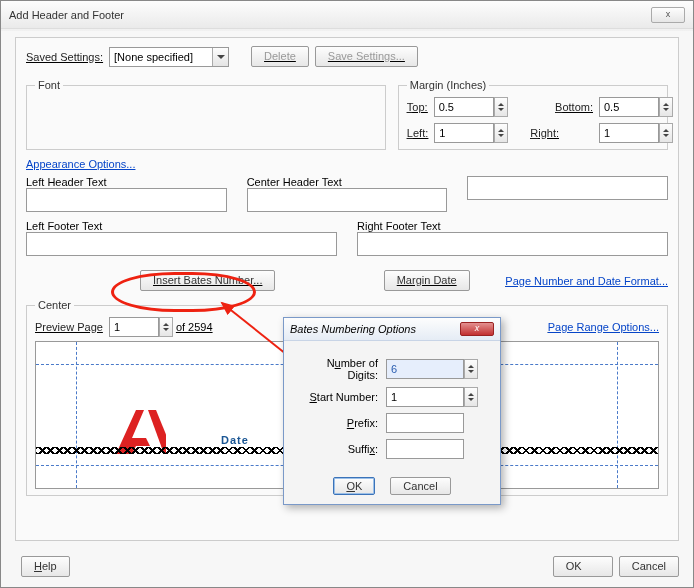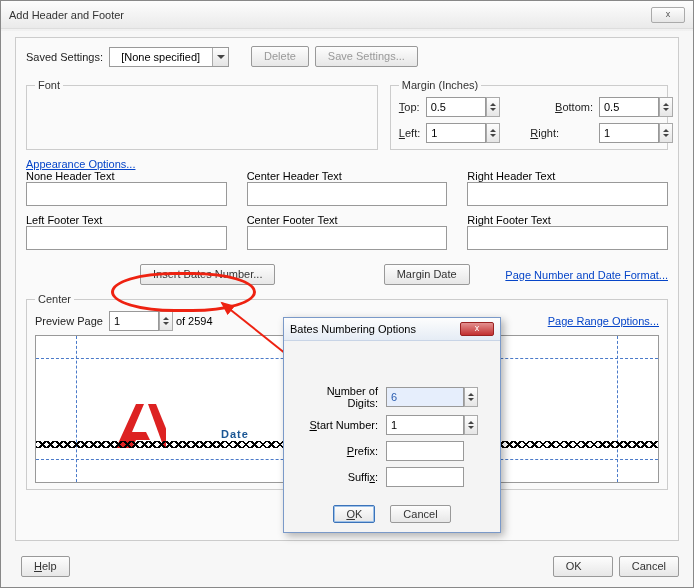--- a/index.html
+++ b/index.html
@@ -2,27 +2,27 @@
 <html><head>
 <meta charset="utf-8">
 <style>
   * { box-sizing: border-box; font-family: "Segoe UI", Tahoma, sans-serif; font-size: 11px; }
   body { margin: 0; background: #fff; width: 694px; height: 588px; position: relative; }
   .window { width: 694px; height: 588px; border: 1px solid #888; background: linear-gradient(#fdfdfd,#f0f0f0 30px,#f7f7f7 30px); position: relative; }
   .titlebar { height: 28px; display: flex; align-items: center; padding: 0 8px; background: linear-gradient(#fdfdfd,#eaeaea); border-bottom: 1px solid #ddd; }
   .titlebar .title { flex: 1; color: #333; }
   .closebtn { width: 34px; height: 16px; border: 1px solid #aaa; border-radius: 2px; background: linear-gradient(#fdfdfd,#e6e6e6); text-align: center; line-height: 12px; font-size: 9px; color: #555; }
   .content { position: absolute; left: 14px; right: 14px; top: 36px; bottom: 46px; border: 1px solid #ccc; background: #fafafa; padding: 8px 10px; }
-  .row { display: flex; align-items: center; gap: 6px; }
+  .row { display: flex; align-items: center; gap: 6px; text-decoration: underline; }
   label.lbl { color: #222; }
   .btn { border: 1px solid #999; background: linear-gradient(#fdfdfd,#e7e7e7); padding: 2px 12px; border-radius: 2px; color: #333; min-height: 20px; line-height: 15px; }
   .btn.disabled { color: #999; }
   select, input[type=text] { border: 1px solid #999; background: #fff; height: 20px; padding: 0 4px; }
   .combo { position: relative; display: inline-block; }
-  .combo input { padding-right: 28px; text-align: right; }
+  .combo input { padding-right: 28px; }
   .combo .arrow { position: absolute; right: 1px; top: 1px; width: 16px; height: 18px; background: linear-gradient(#fdfdfd,#e4e4e4); border-left: 1px solid #aaa; }
   .combo .arrow::after { content:''; position:absolute; left:4px; top:7px; border:4px solid transparent; border-top-color:#444; }
   fieldset { border: 1px solid #ccc; margin: 6px 0; padding: 6px 8px; }
   legend { color: #333; padding: 0 3px; }
   .link { color: #0645c8; text-decoration: underline; cursor: pointer; }
   .colgap { display: flex; gap: 20px; }
   .sect { flex: 1; }
   .txtfield { width: 100%; height: 24px; border: 1px solid #999; background: #fff; }
   .spin { position: relative; display: inline-block; }
   .spin input { width: 60px; }
@@ -36,24 +36,24 @@
   .guide-h { position:absolute; left:0; right:0; border-top:1px dashed #4a7ac9; }
   .guide-v { position:absolute; top:0; bottom:0; border-left:1px dashed #4a7ac9; }
   .logo-a { position:absolute; left:80px; top:68px; font-size:40px; font-weight:bold; color:#d22; }
   .logo-txt { position:absolute; left:185px; top:62px; font-size:44px; font-weight:bold; color:#1a5694; letter-spacing:1px;}
   .zigzag { position:absolute; left:0; right:0; top:105px; height:7px;
     background: repeating-linear-gradient(135deg,#000 0 2px,transparent 2px 6px),
                 repeating-linear-gradient(45deg,#000 0 2px,transparent 2px 6px);
   }
 
   .modal { position:absolute; left:282px; top:316px; width:218px; border:1px solid #7a99c8; background:#f4f4f4; box-shadow: 3px 3px 8px rgba(0,0,0,0.3); }
-  .modal .mtitle { background: linear-gradient(#fdfdfd,#e5ecf5); border-bottom:1px solid #c8d4e6; padding:4px 6px; display:flex; align-items:center; }
+  .modal .mtitle { background: linear-gradient(#fdfdfd,#e5ecf5); border-bottom:1px solid #c8d4e6; padding:4px 6px; display:flex; align-items:center;font-style:italic; }
   .modal .mtitle span { flex:1; }
   .mclose { width:34px; height:14px; background: linear-gradient(#e39090,#c23030); border:1px solid #922; border-radius:2px; color:#fff; text-align:center; line-height:11px; font-size:9px;}
-  .modal .mbody { padding:10px 10px 6px;margin-top:28px; }
+  .modal .mbody { padding:10px 10px 6px; }
   .mrow { display:flex; align-items:center; margin:6px 0; }
   .mrow label { width: 92px; text-align:right; padding-right:8px; }
   .mrow input { width: 78px; }
   .mbtns { text-align:center; padding:8px 0 10px; }
   .mbtns .btn { min-width:60px; margin:0 6px; }
   .mbtns .btn.primary { border-color:#3b73b9; box-shadow: 0 0 0 1px #9cc0e8 inset; }
 
   .footer { position:absolute; left:20px; right:14px; bottom:10px; display:flex; }
   .footer .sp { flex:1; }
 
@@ -98,52 +98,47 @@
           <div class="row" style="">
             <label class="lbl"><u class="acc">B</u>ottom:</label>
             <div class="spin"><input type="text" value="0.5" style=""><div class="sp"></div></div>
           </div>
         </div>
         <div class="row" style="justify-content:space-between; margin-top:6px;">
           <div class="row">
             <label class="lbl"><u class="acc">L</u>eft:</label>
             <div class="spin"><input type="text" value="1" style=""><div class="sp"></div></div>
           </div>
-          <div class="row" style="margin-left:38px;gap:40px;">
+          <div class="row" style="margin-left:30px;gap:40px;">
             <label class="lbl"><u class="acc">R</u>ight:</label>
             <div class="spin"><input type="text" value="1" style=""><div class="sp"></div></div>
           </div>
         </div>
       </fieldset>
     </div>
 
-    <div class="link" style="margin:2px 0 0;">Appearance Options...</div>
+    <div class="link" style="margin:2px 0 6px;">Appearance Options...</div>
 
     <div class="colgap">
       <div class="sect">
-        <div>None Header Text</div>
+        <div>Left Header Text</div>
         <input class="txtfield" style="">
       </div>
       <div class="sect">
         <div>Center Header Text</div>
         <input class="txtfield" style="">
       </div>
       <div class="sect">
-        <div>Right Header Text</div>
         <input class="txtfield" style="">
       </div>
     </div>
 
     <div class="colgap" style="margin-top:8px;">
       <div class="sect">
         <div>Left Footer Text</div>
-        <input class="txtfield" style="">
-      </div>
-      <div class="sect">
-        <div>Center Footer Text</div>
         <input class="txtfield" style="">
       </div>
       <div class="sect">
         <div>Right Footer Text</div>
         <input class="txtfield" style="">
       </div>
     </div>
 
     <div class="row" style="margin-top:14px;">
       <div style="width:108px"></div>

